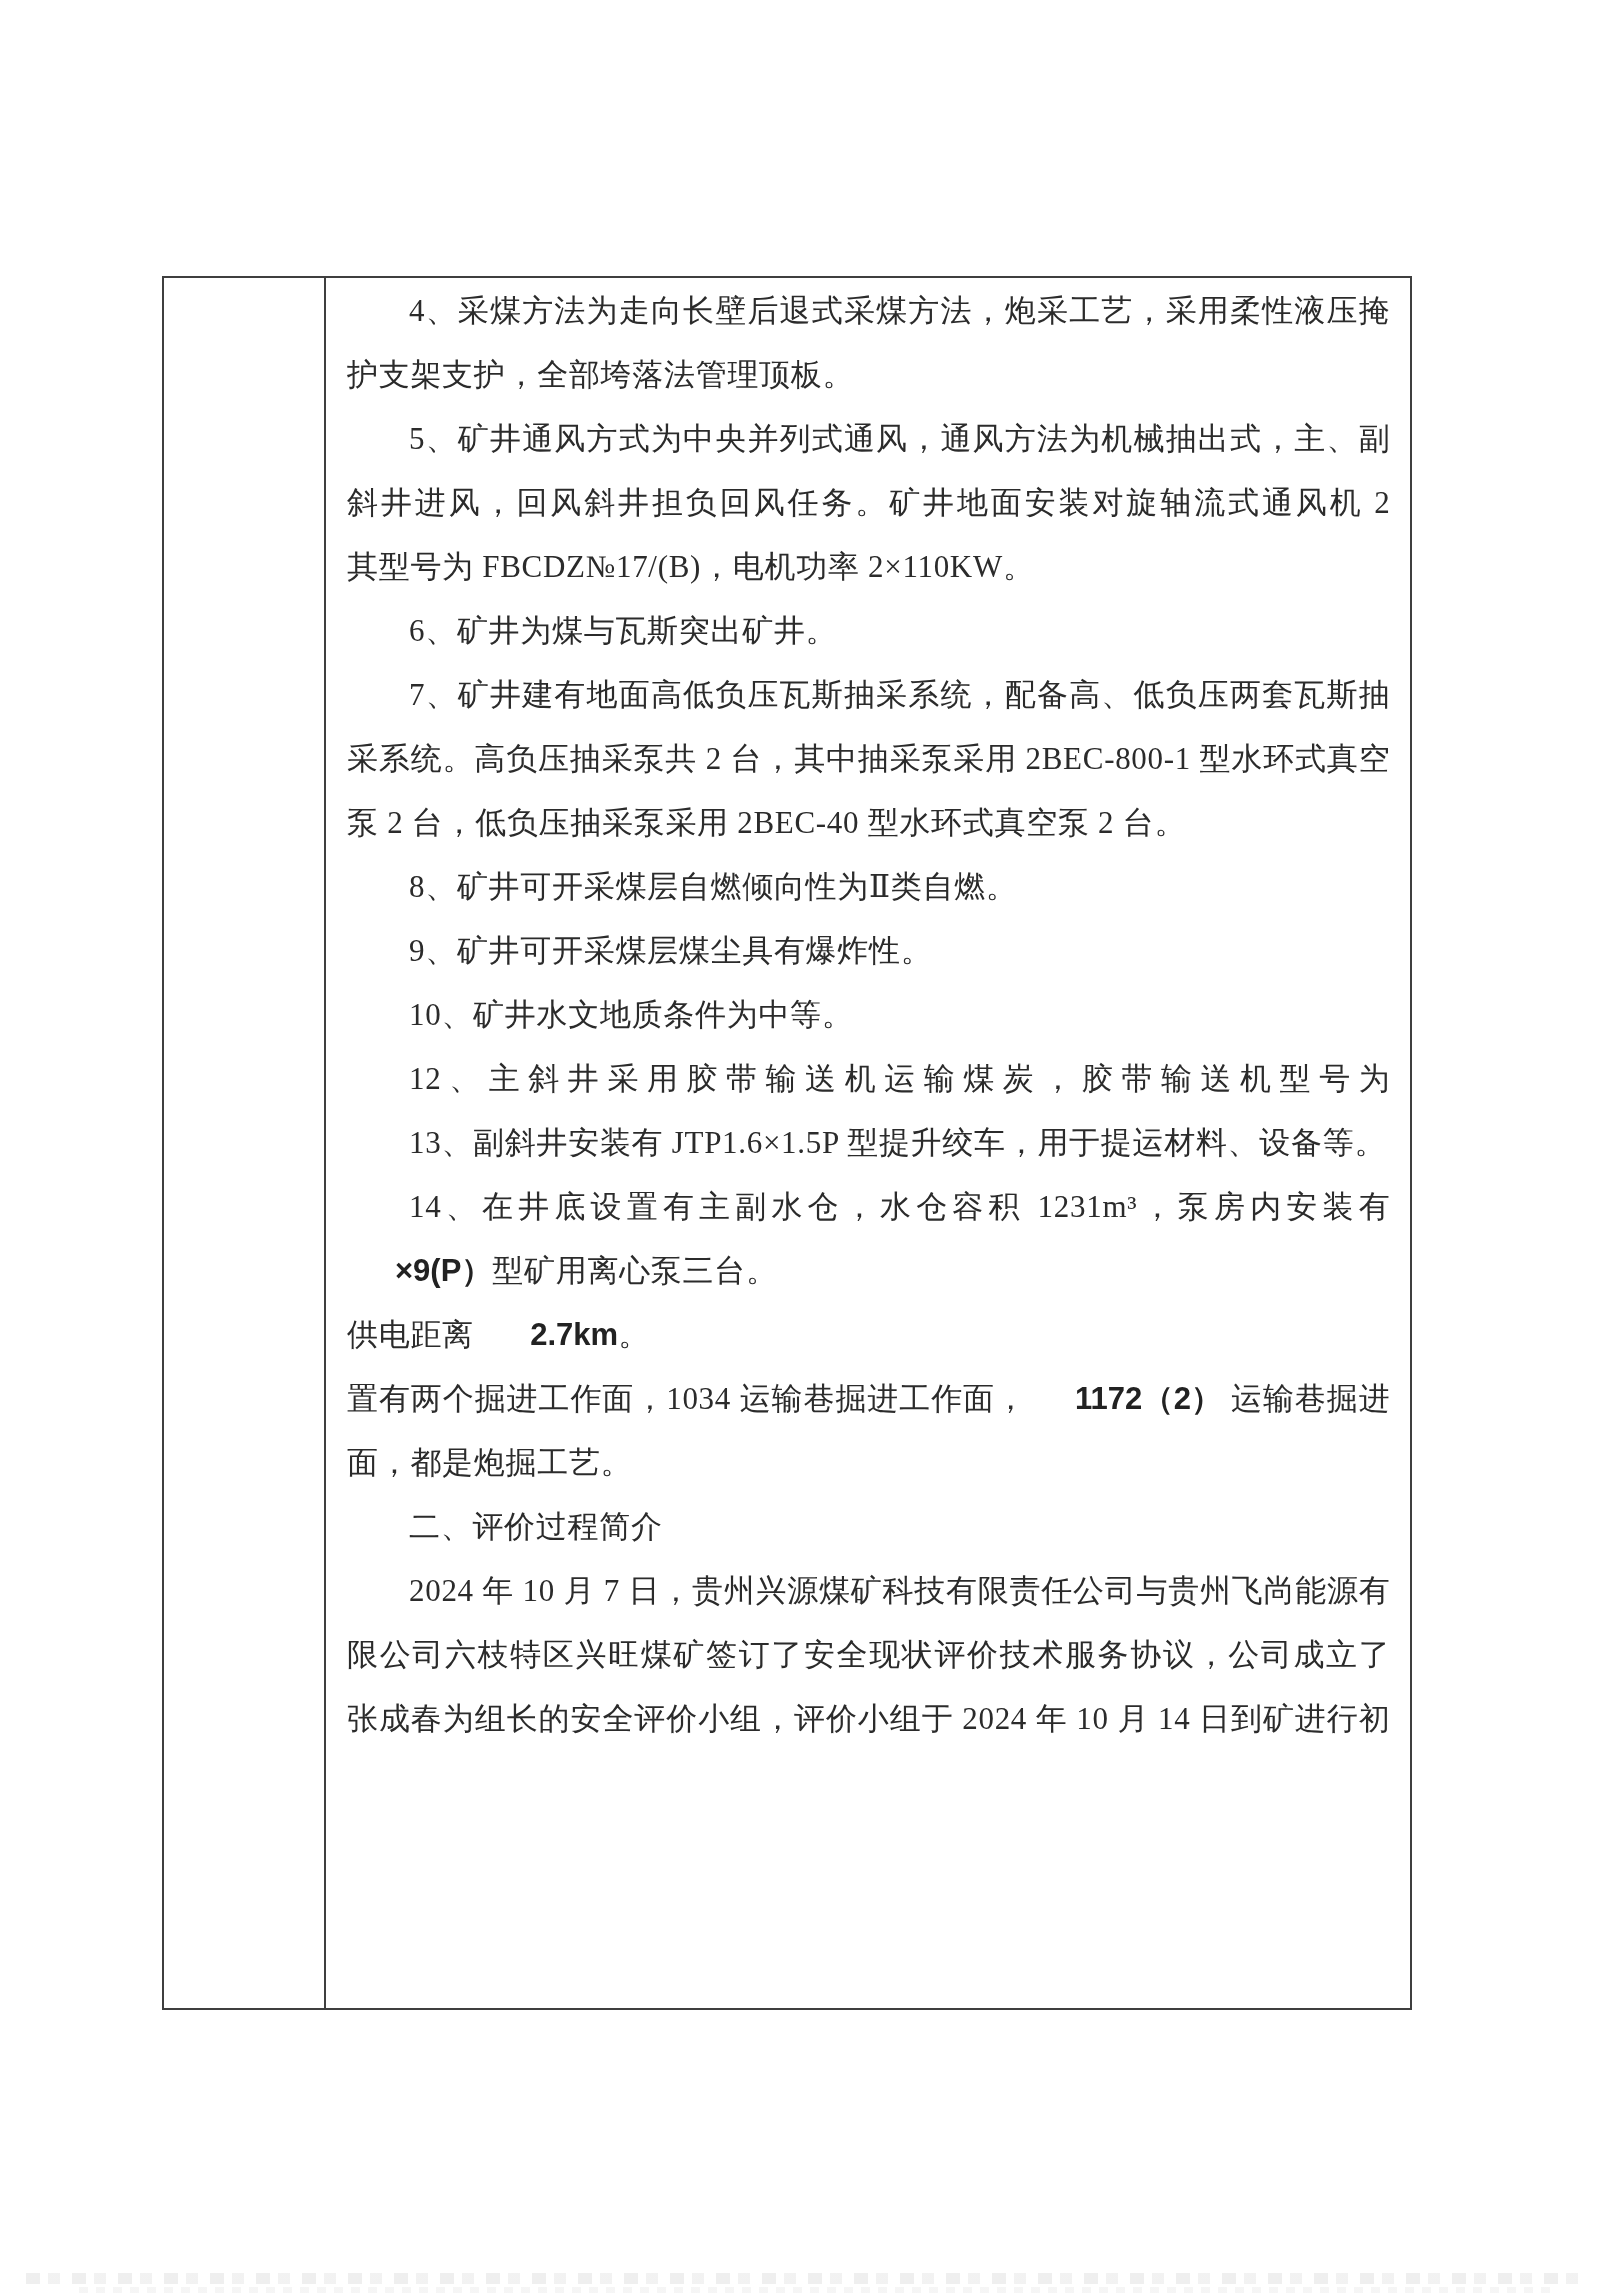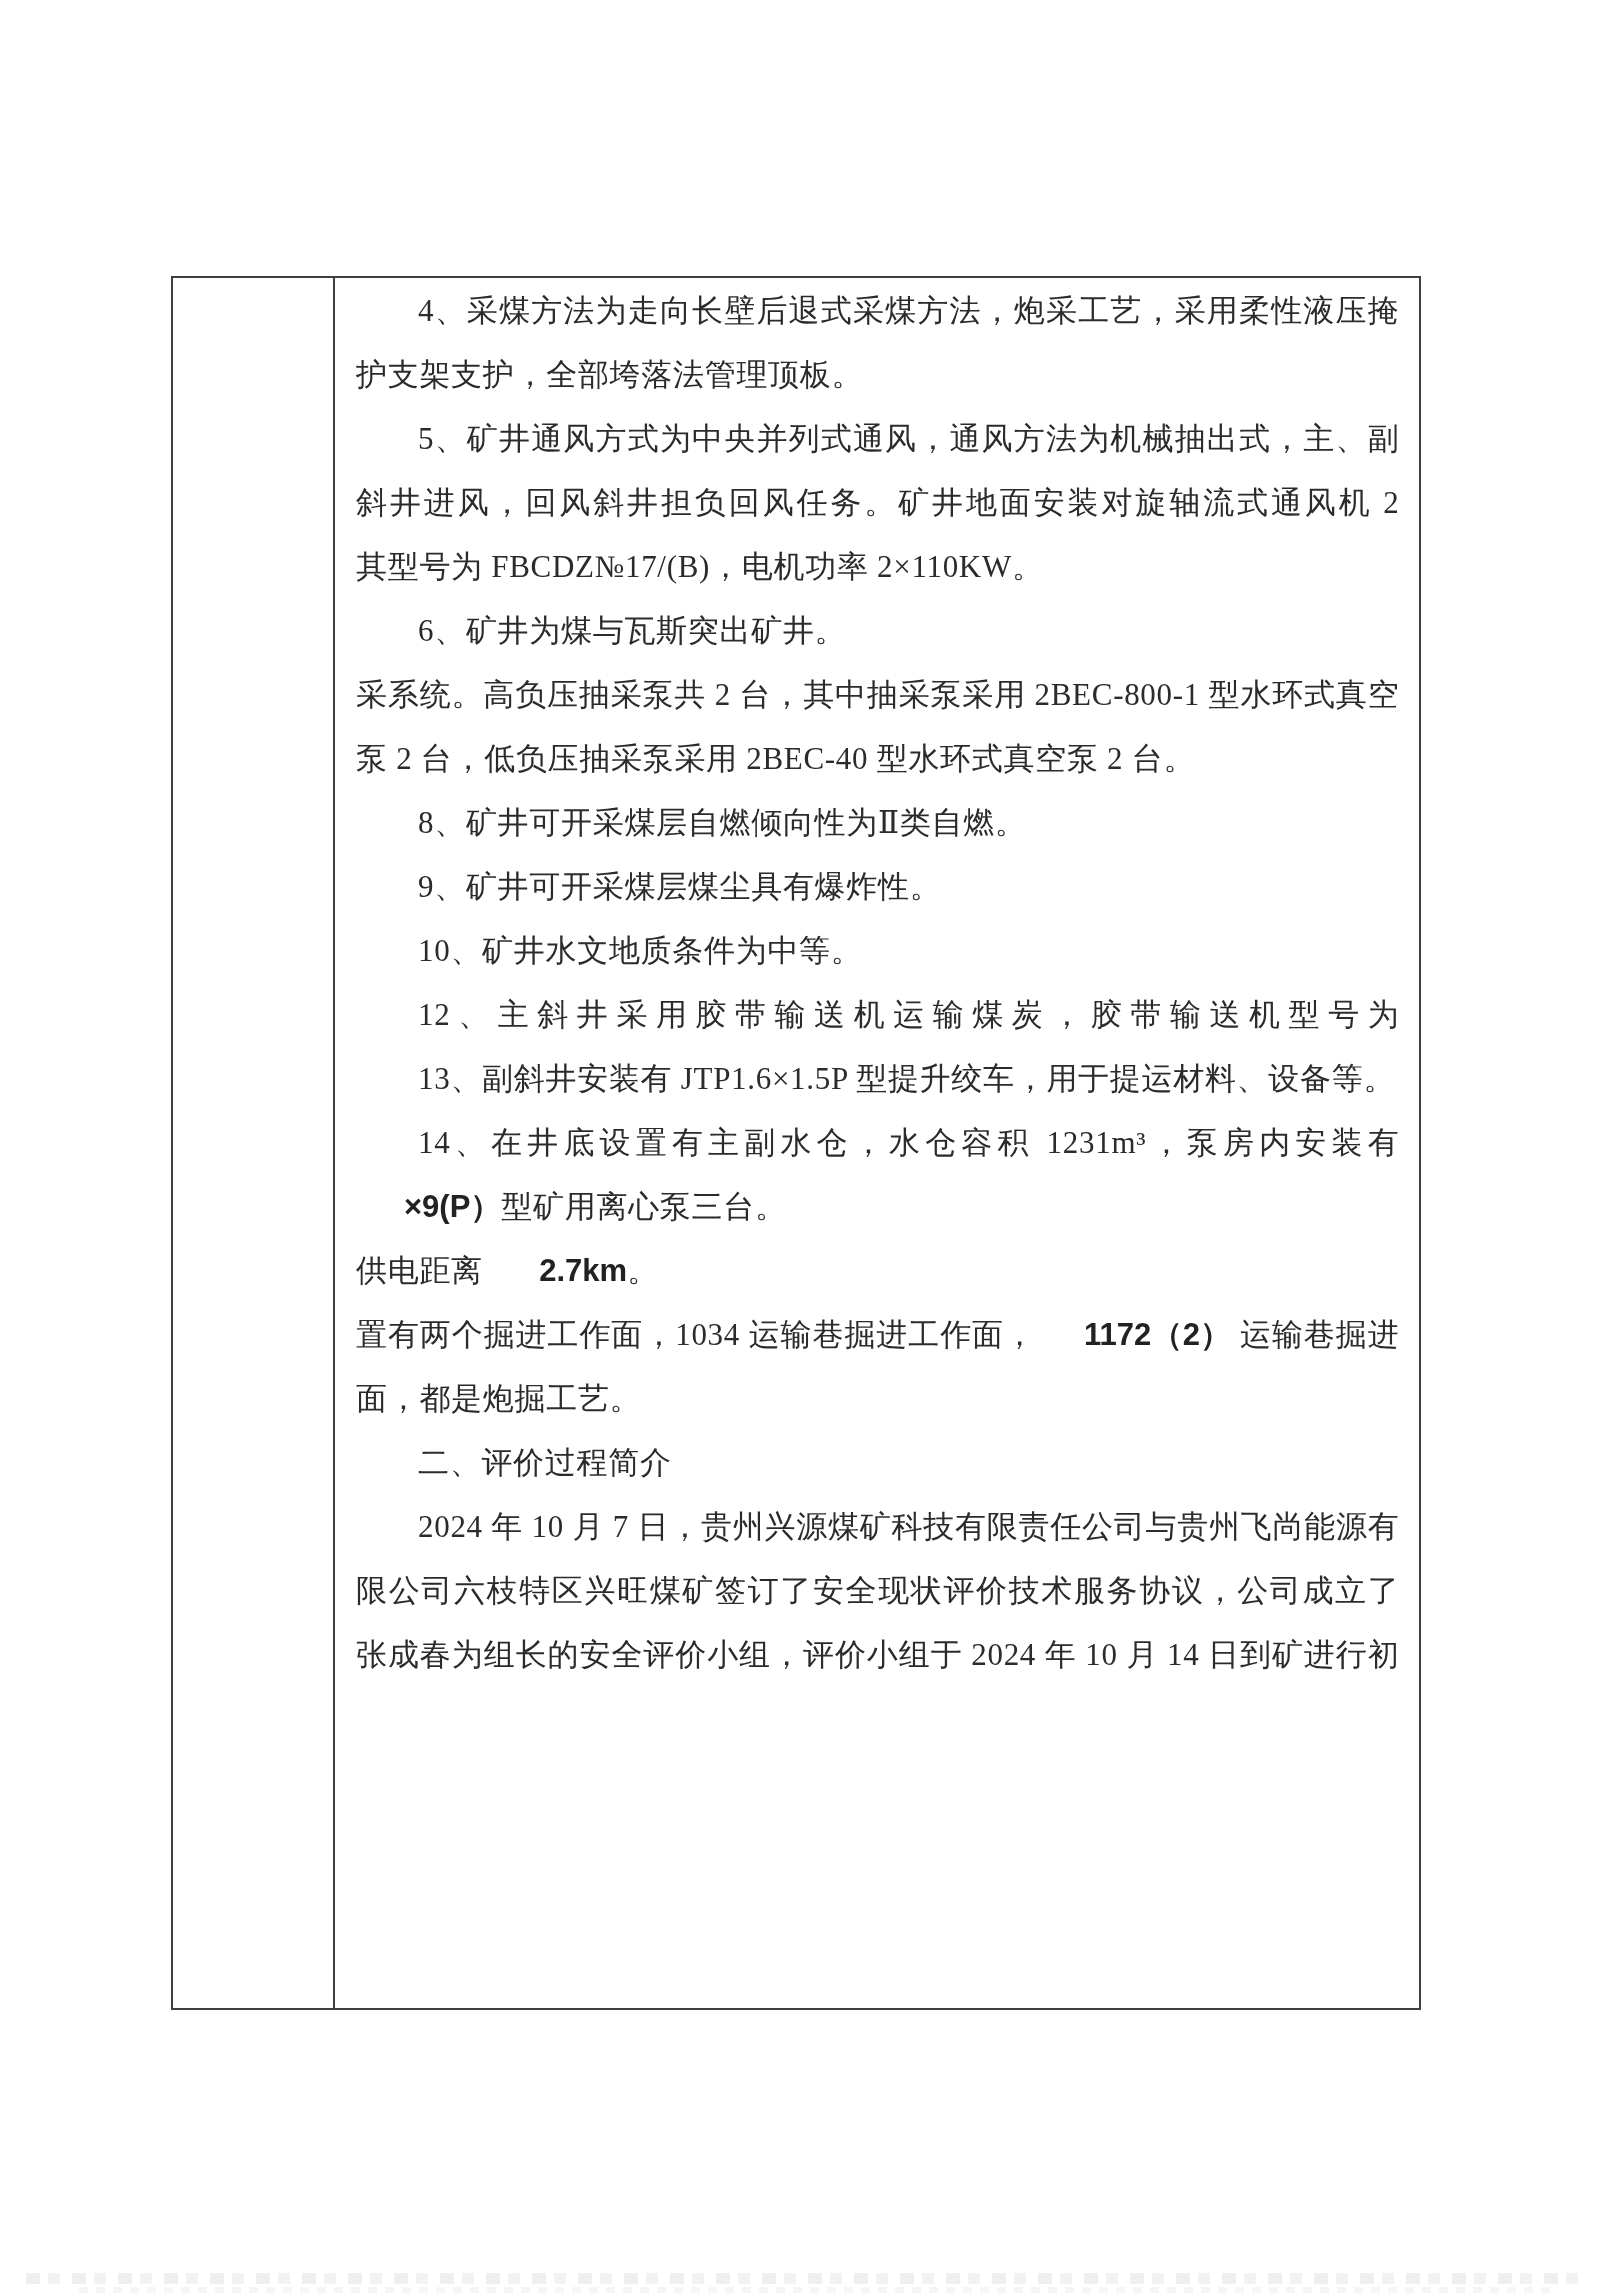--- a/index.html
+++ b/index.html
@@ -11,21 +11,21 @@
     position: relative;
     width: 1623px;
     height: 2295px;
     overflow: hidden;
     font-family: "Liberation Serif", "DejaVu Serif", serif;
     color: #2b2b2b;
   }
   
   .doc-table {
     position: absolute;
-    left: 171px;
+    left: 162px;
     top: 276px;
     width: 1250px;
     height: 1734px;
     box-sizing: border-box;
     border: 2px solid #3f3f3f;
     display: flex;
     background: #ffffff;
   }
   .cell-left {
     flex: none;
@@ -93,20 +93,21 @@
 <div class="doc-table">
   <div class="cell-left"></div>
   <div class="cell-right">
 
   <div class="tline ind just"><span class="">4、采煤方法为走向长壁后退式采煤方法，炮采工艺，采用柔性液压掩</span></div>
       <div class="tline"><span class="">护支架支护，全部垮落法管理顶板。</span></div>
       <div class="tline ind just"><span class="">5、矿井通风方式为中央并列式通风，通风方法为机械抽出式，主、副</span></div>
       <div class="tline just"><span class="">斜井进风，回风斜井担负回风任务。矿井地面安装对旋轴流式通风机 2 台，</span></div>
       <div class="tline"><span class="">其型号为 FBCDZ№17/(B)，电机功率 2×110KW。</span></div>
       <div class="tline ind"><span class="">6、矿井为煤与瓦斯突出矿井。</span></div>
+      <div class="tline ind just"><span class="">7、矿井建有地面高低负压瓦斯抽采系统，配备高、低负压两套瓦斯抽</span></div>
       <div class="tline just"><span class="">采系统。高负压抽采泵共 2 台，其中抽采泵采用 2BEC-800-1 型水环式真空</span></div>
       <div class="tline"><span class="">泵 2 台，低负压抽采泵采用 2BEC-40 型水环式真空泵 2 台。</span></div>
       <div class="tline ind"><span class="">8、矿井可开采煤层自燃倾向性为Ⅱ类自燃。</span></div>
       <div class="tline ind"><span class="">9、矿井可开采煤层煤尘具有爆炸性。</span></div>
       <div class="tline ind"><span class="">10、矿井水文地质条件为中等。</span></div>
       <div class="tline ind just"><span class="">12、主斜井采用胶带输送机运输煤炭，胶带输送机型号为 DTL80/15/132</span></div>
       <div class="tline ind"><span class="">13、副斜井安装有 JTP1.6×1.5P 型提升绞车，用于提运材料、设备等。</span></div>
       <div class="tline ind just"><span class="">14、在井底设置有主副水仓，水仓容积 1231m³，泵房内安装有 </span><span class="btok">MD155-30</span></div>
       <div class="tline"><span class="btok">×9(P）</span><span class="">型矿用离心泵三台。</span></div>
       <div class="tline"><span class="">供电距离 </span><span class="btok">2.7km</span><span class="">。</span></div>

